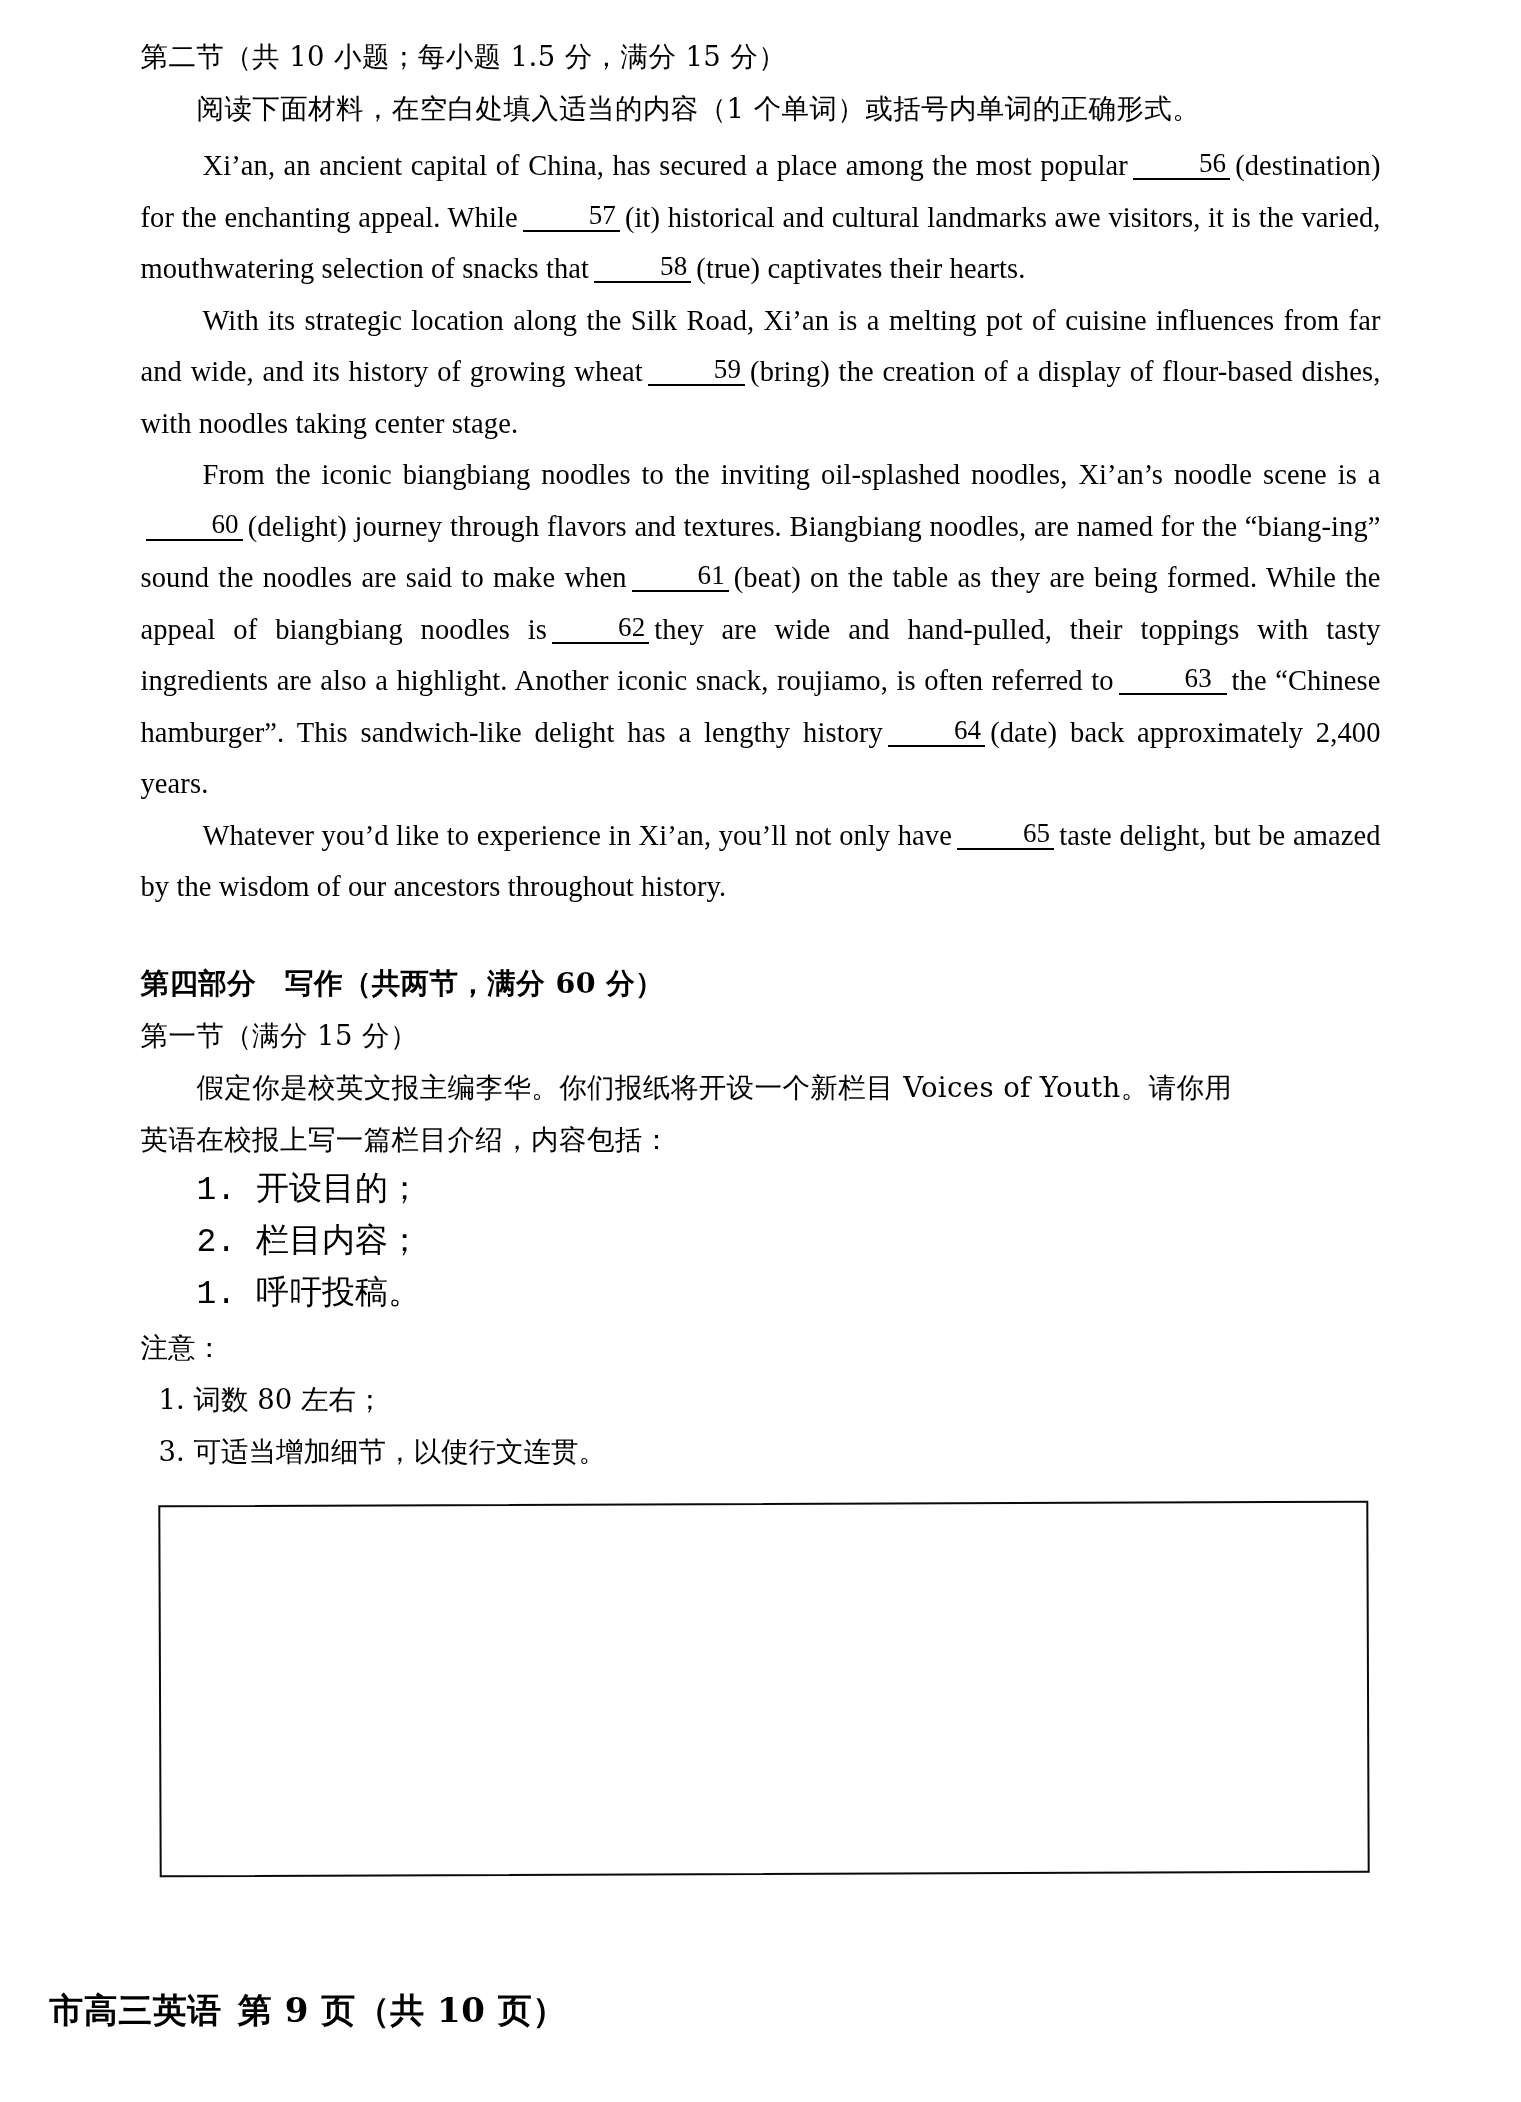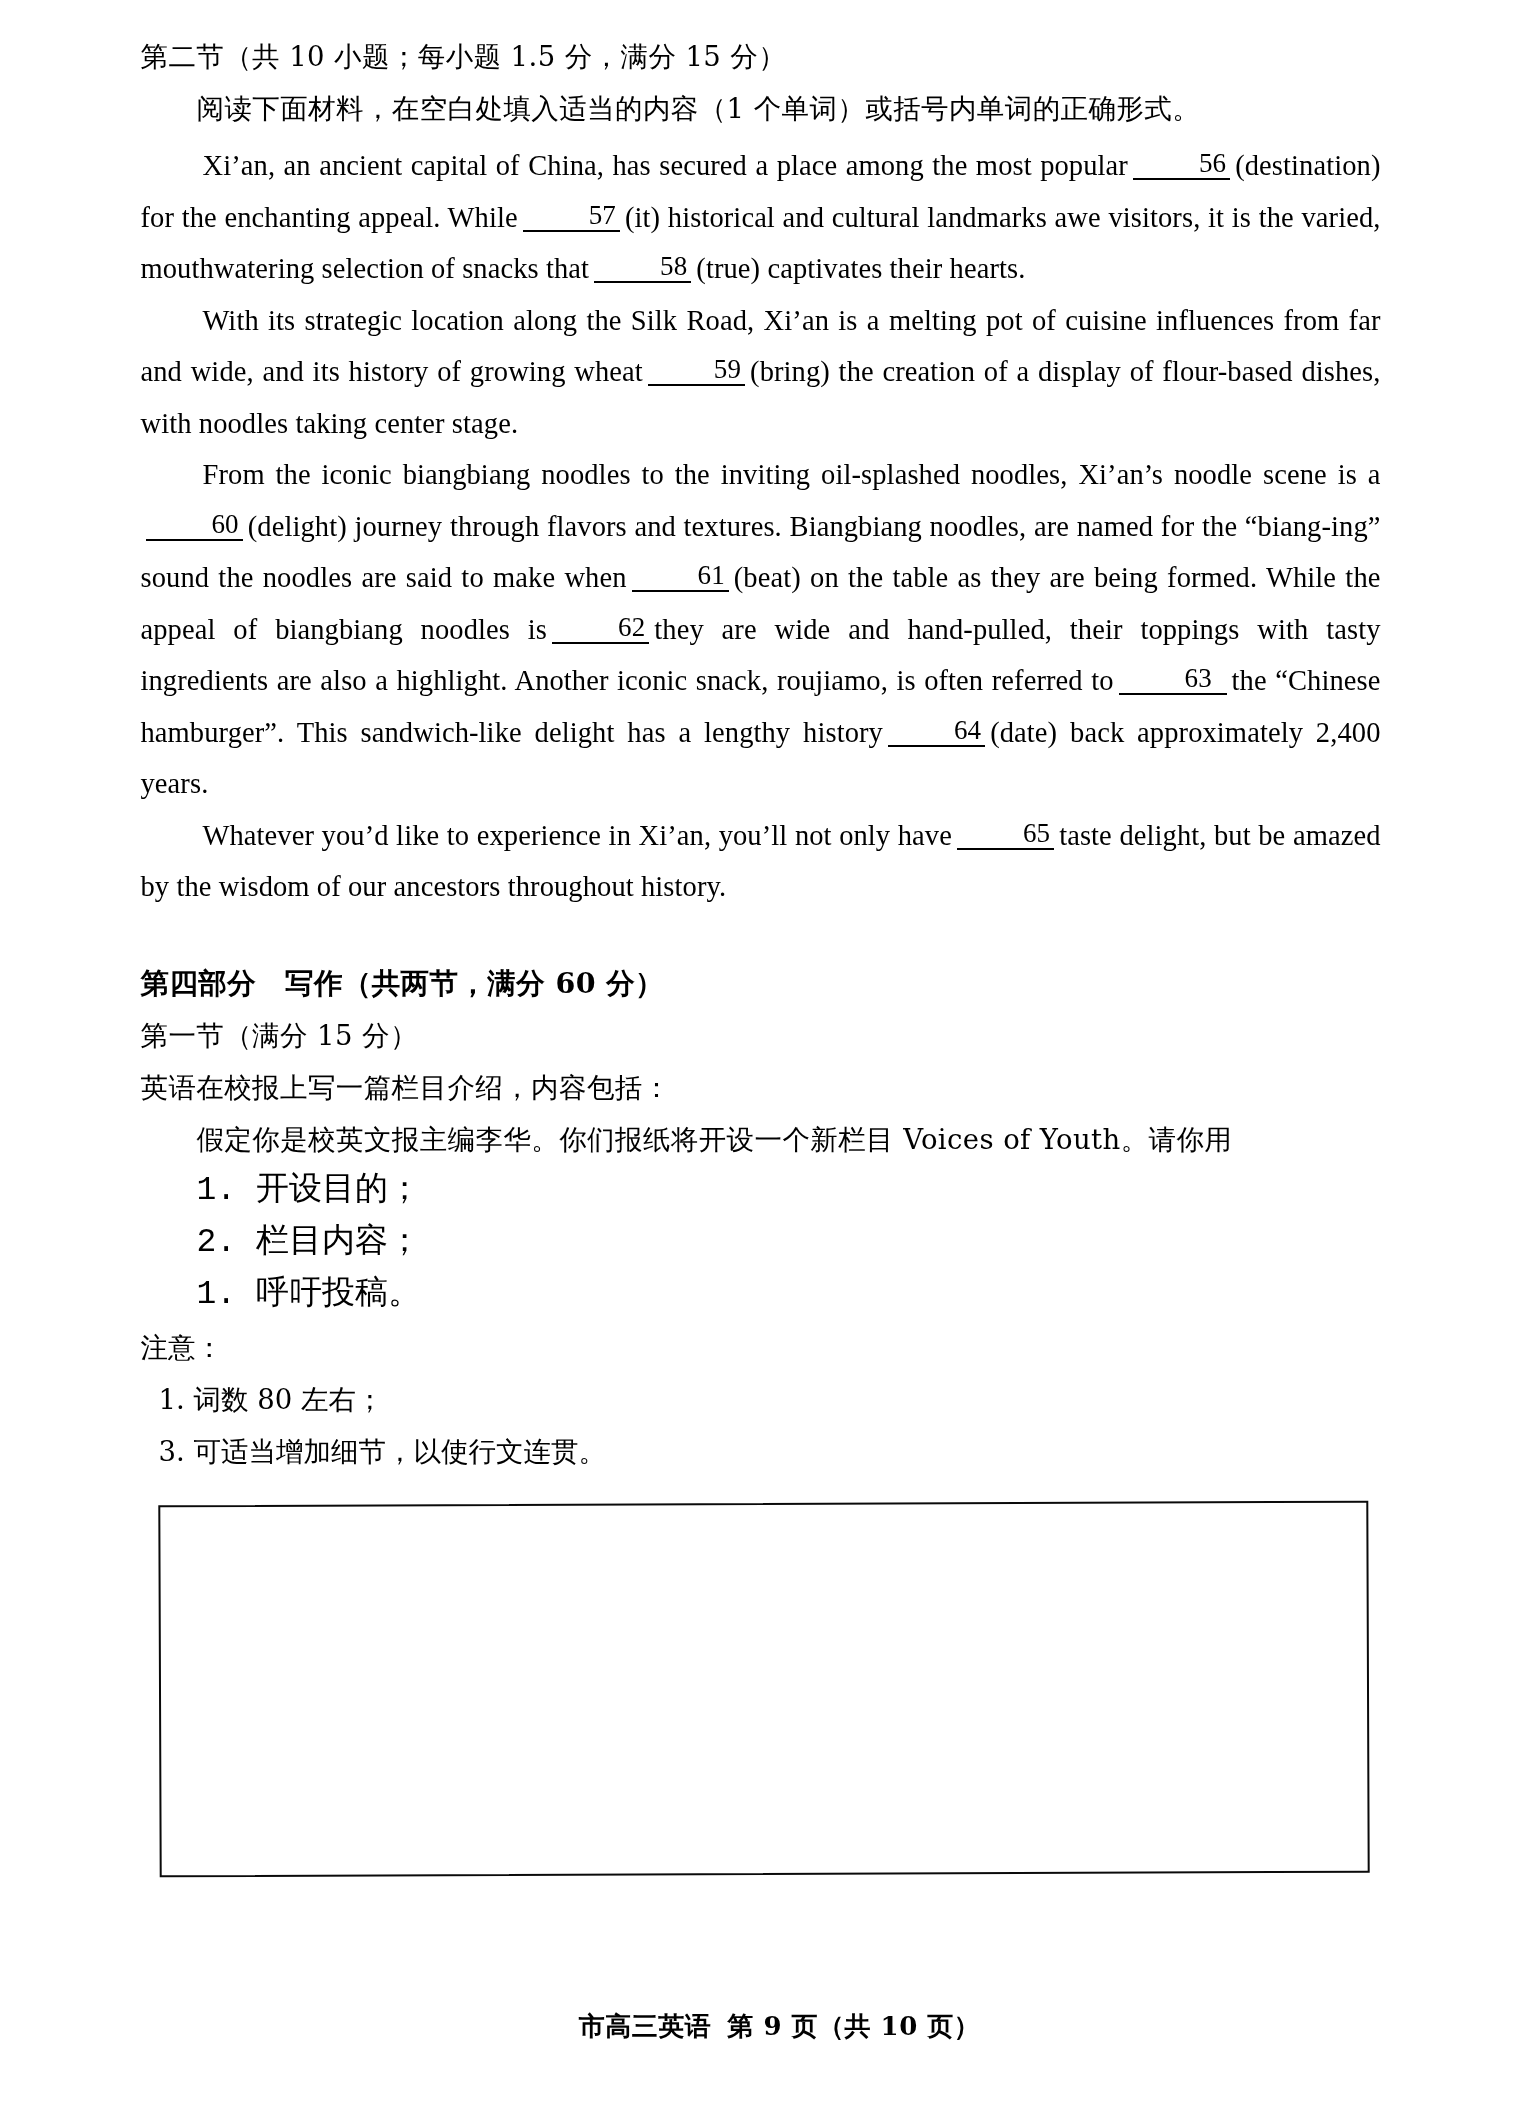--- a/index.html
+++ b/index.html
@@ -87,23 +87,22 @@
     width:1210px; height:372px;
     border:2.4px solid #0a0a0a;
     transform:rotate(-0.22deg);
     background:#fff;
     box-sizing:border-box;
   }
   
   .footer{
     position:absolute;
     left:0; right:0; bottom:28px;
-    text-align:center;
     font-family:"DejaVu Serif","Liberation Serif",serif;
-    font-size:26px;
+    font-size:34px;
     font-weight:bold;
     white-space:pre;
     letter-spacing:0.5px;
   }
   .footer .nb{ font-weight:bold; }
 </style>
 </head>
 <body>
 
 <div class="page">
@@ -126,22 +125,22 @@
     </p>
 
     <p class="en p" style="margin:0;">
       <span>Whatever you’d like to experience in Xi’an, you’ll not only have</span><span class="blk w2">65</span><span>taste delight, but be amazed by the wisdom of our ancestors throughout history.</span>
     </p>
 
     <div class="sp-lg"></div>
 
     <div class="cn bold">第四部分　写作（共两节，满分 60 分）</div>
     <div class="cn">第一节（满分 15 分）</div>
+    <div class="cn indent">假定你是校英文报主编李华。你们报纸将开设一个新栏目 Voices of Youth。请你用</div>
     <div class="cn">英语在校报上写一篇栏目介绍，内容包括：</div>
-    <div class="cn indent">假定你是校英文报主编李华。你们报纸将开设一个新栏目 Voices of Youth。请你用</div>
 
     <div class="list-item">1. 开设目的；</div>
     <div class="list-item">2. 栏目内容；</div>
     <div class="list-item">1. 呼吁投稿。</div>
 
     <div class="cn-sub">注意：</div>
     <div class="cn-sub" style="text-indent:18px;">1. 词数 80 左右；</div>
     <div class="cn-sub" style="text-indent:18px;">3. 可适当增加细节，以使行文连贯。</div>
 
     <div class="sp-md"></div>

